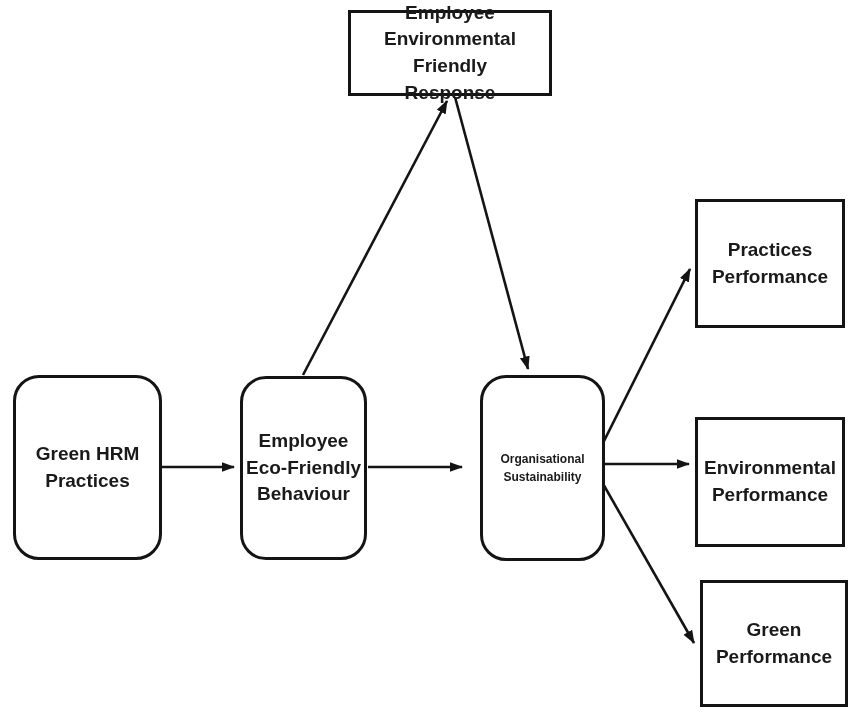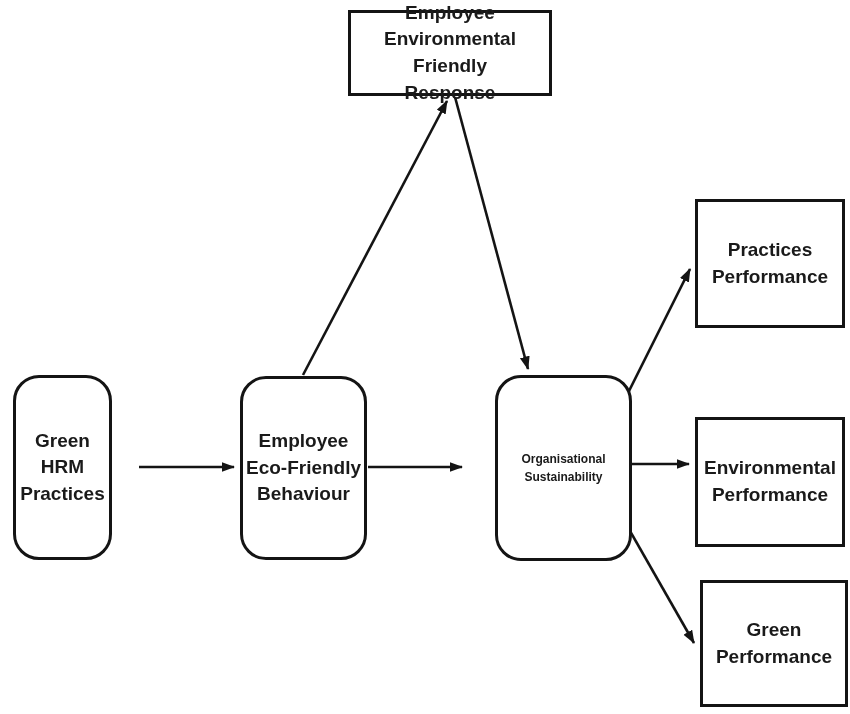--- a/index.html
+++ b/index.html
@@ -31,23 +31,23 @@
     font-weight: bold;
     font-size: 19px;
     line-height: 1.4;
     white-space: pre-line;
   }
   .node.rounded { border-radius: 26px; }
   .node.small-text { font-size: 12px; line-height: 1.5; }
 
   
   #node-response      { left: 348px; top: 10px;  width: 204px; height: 86px;  }
-  #node-hrm           { left: 13px;  top: 375px; width: 99px; height: 185px; }
+  #node-hrm           { left: 13px;  top: 375px; width: 149px; height: 185px; }
   #node-eco           { left: 240px; top: 376px; width: 127px; height: 184px; }
-  #node-orgsus        { left: 495px; top: 375px; width: 137px; height: 186px; text-align: center; }
+  #node-orgsus        { left: 480px; top: 375px; width: 125px; height: 186px; text-align: center; }
   #node-economic      { left: 695px; top: 199px; width: 150px; height: 129px; }
   #node-environmental { left: 695px; top: 393px; width: 150px; height: 130px; margin-top: 24px; }
   #node-social        { left: 700px; top: 580px; width: 148px; height: 127px; }
 </style>
 </head>
 <body>
 
 <div id="canvas">
 
   <svg id="arrow-layer" viewBox="0 0 850 714" xmlns="http://www.w3.org/2000/svg" aria-hidden="true">

